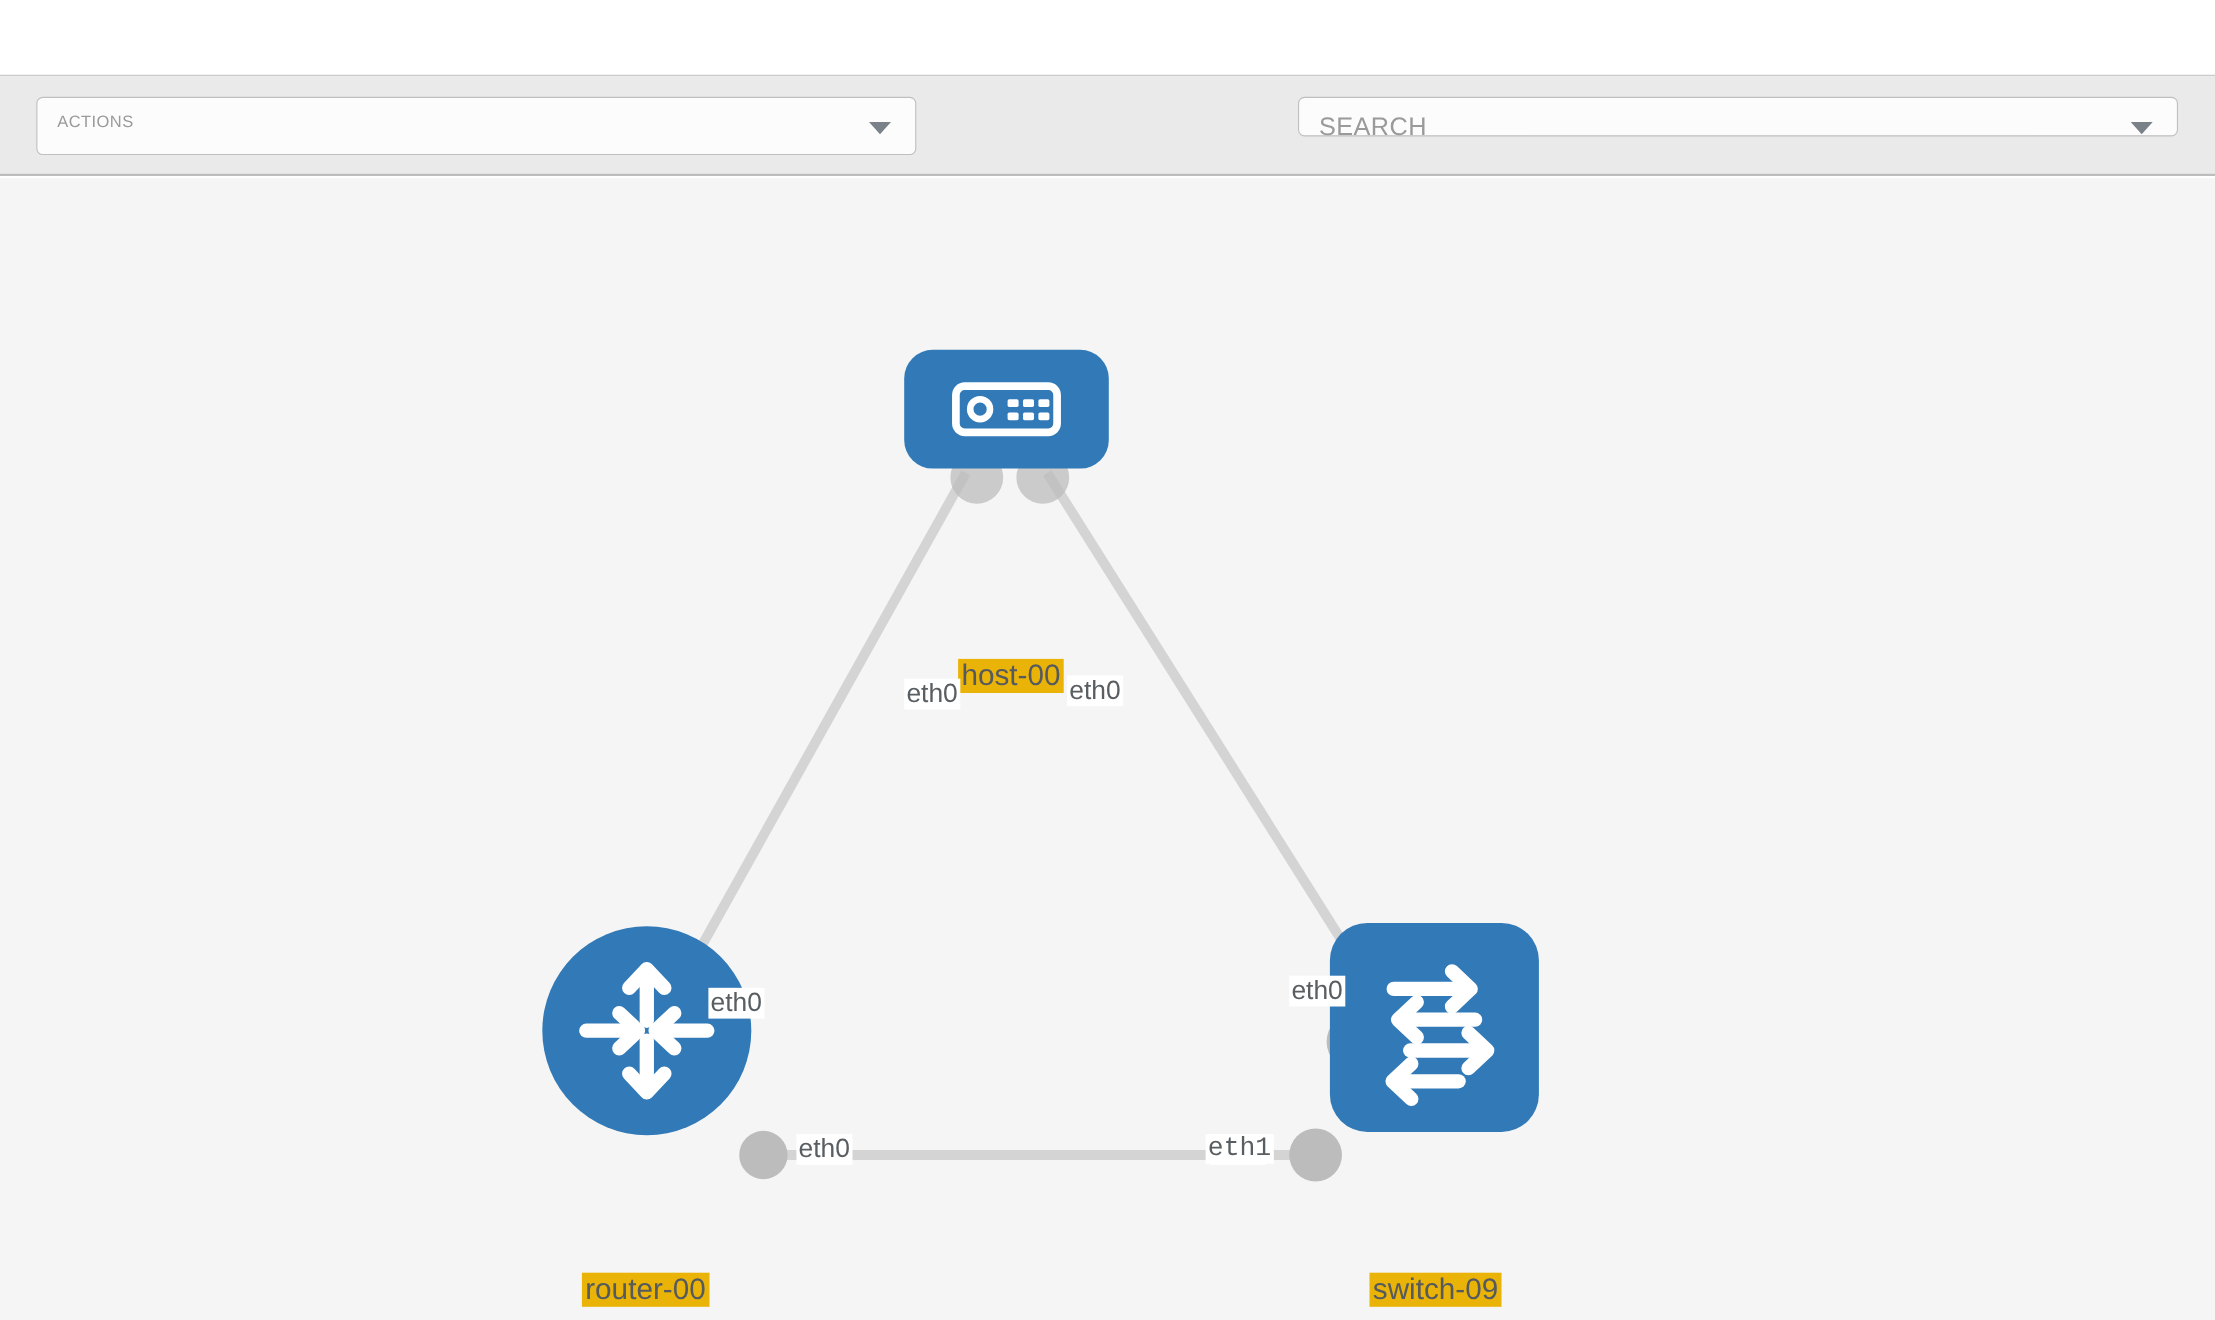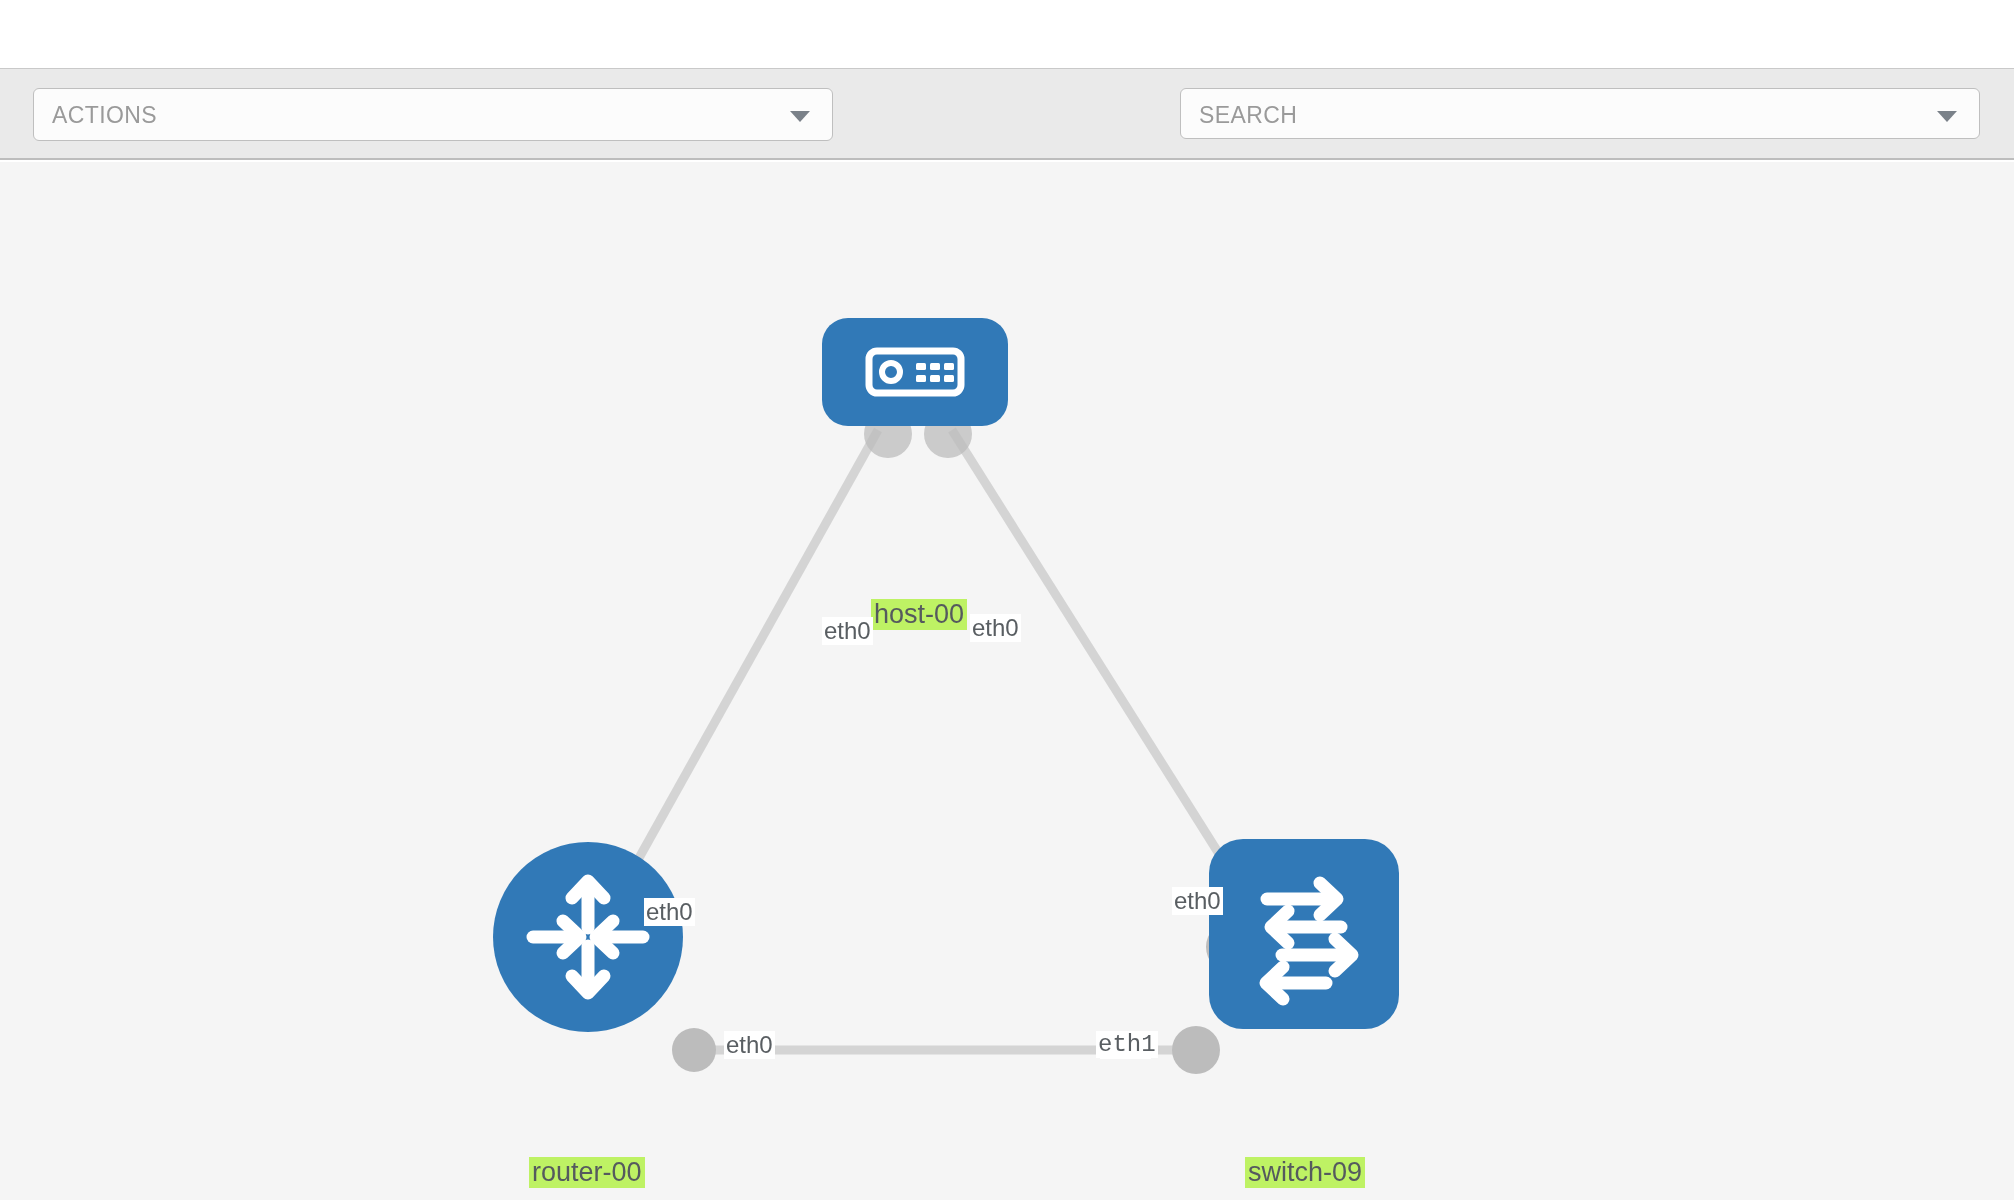--- a/index.html
+++ b/index.html
@@ -42,40 +42,40 @@
   }
   .actions-select {
     position: absolute; left: 33px; top: 19px;
     width: 800px; height: 53px;
     background: #fcfcfc;
     border: 1px solid #bfbfbf; border-radius: 6px;
     cursor: pointer;
   }
   .actions-select .lbl {
     position: absolute; left: 18px; top: 13px;
-    font-size: 23px; color: #9a9a9a; letter-spacing: .4px;
+    font-size: 15px; color: #9a9a9a; letter-spacing: .4px;
   }
   .caret {
     position: absolute; right: 22px; top: 22px;
     width: 0; height: 0;
     border-left: 10px solid transparent;
     border-right: 10px solid transparent;
     border-top: 11px solid #7a8189;
   }
   .tool-icon {
     position: absolute; top: 90px;
     width: 44px; height: 44px; cursor: pointer;
   }
   .tool-icon.wrench { left: 1040px; }
   .tool-icon.key    { left: 1107px; }
   .tool-icon svg { display: block; width: 44px; height: 44px; }
 
   .search-select {
     position: absolute; left: 1180px; top: 19px;
-    width: 800px; height: 51px;
+    width: 800px; height: 36px;
     background: #fcfcfc;
     border: 1px solid #bfbfbf; border-radius: 6px;
     cursor: text;
   }
   .search-select .lbl {
     position: absolute; left: 18px; top: 13px;
     font-size: 23px; color: #9a9a9a; letter-spacing: .4px;
   }
 
   
@@ -101,21 +101,21 @@
     background: #3179b7; border-radius: 50%;
   }
   .node-switch {
     left: 1209px; top: 677px; width: 190px; height: 190px;
     background: #3179b7; border-radius: 34px;
   }
 
   .node-label {
     position: absolute;
     font-size: 27px; color: #555a5e;
-    background: #bef264;
+    background: #eab308;
     white-space: nowrap;
     padding: 0 3px;
   }
   .lbl-host   { left: 871px; top: 437px; }
   .lbl-router { left: 529px; top: 995px; }
   .lbl-switch { left: 1245px; top: 995px; }
 
   .iface-label {
     position: absolute;
     font-size: 24px; color: #595e62;

